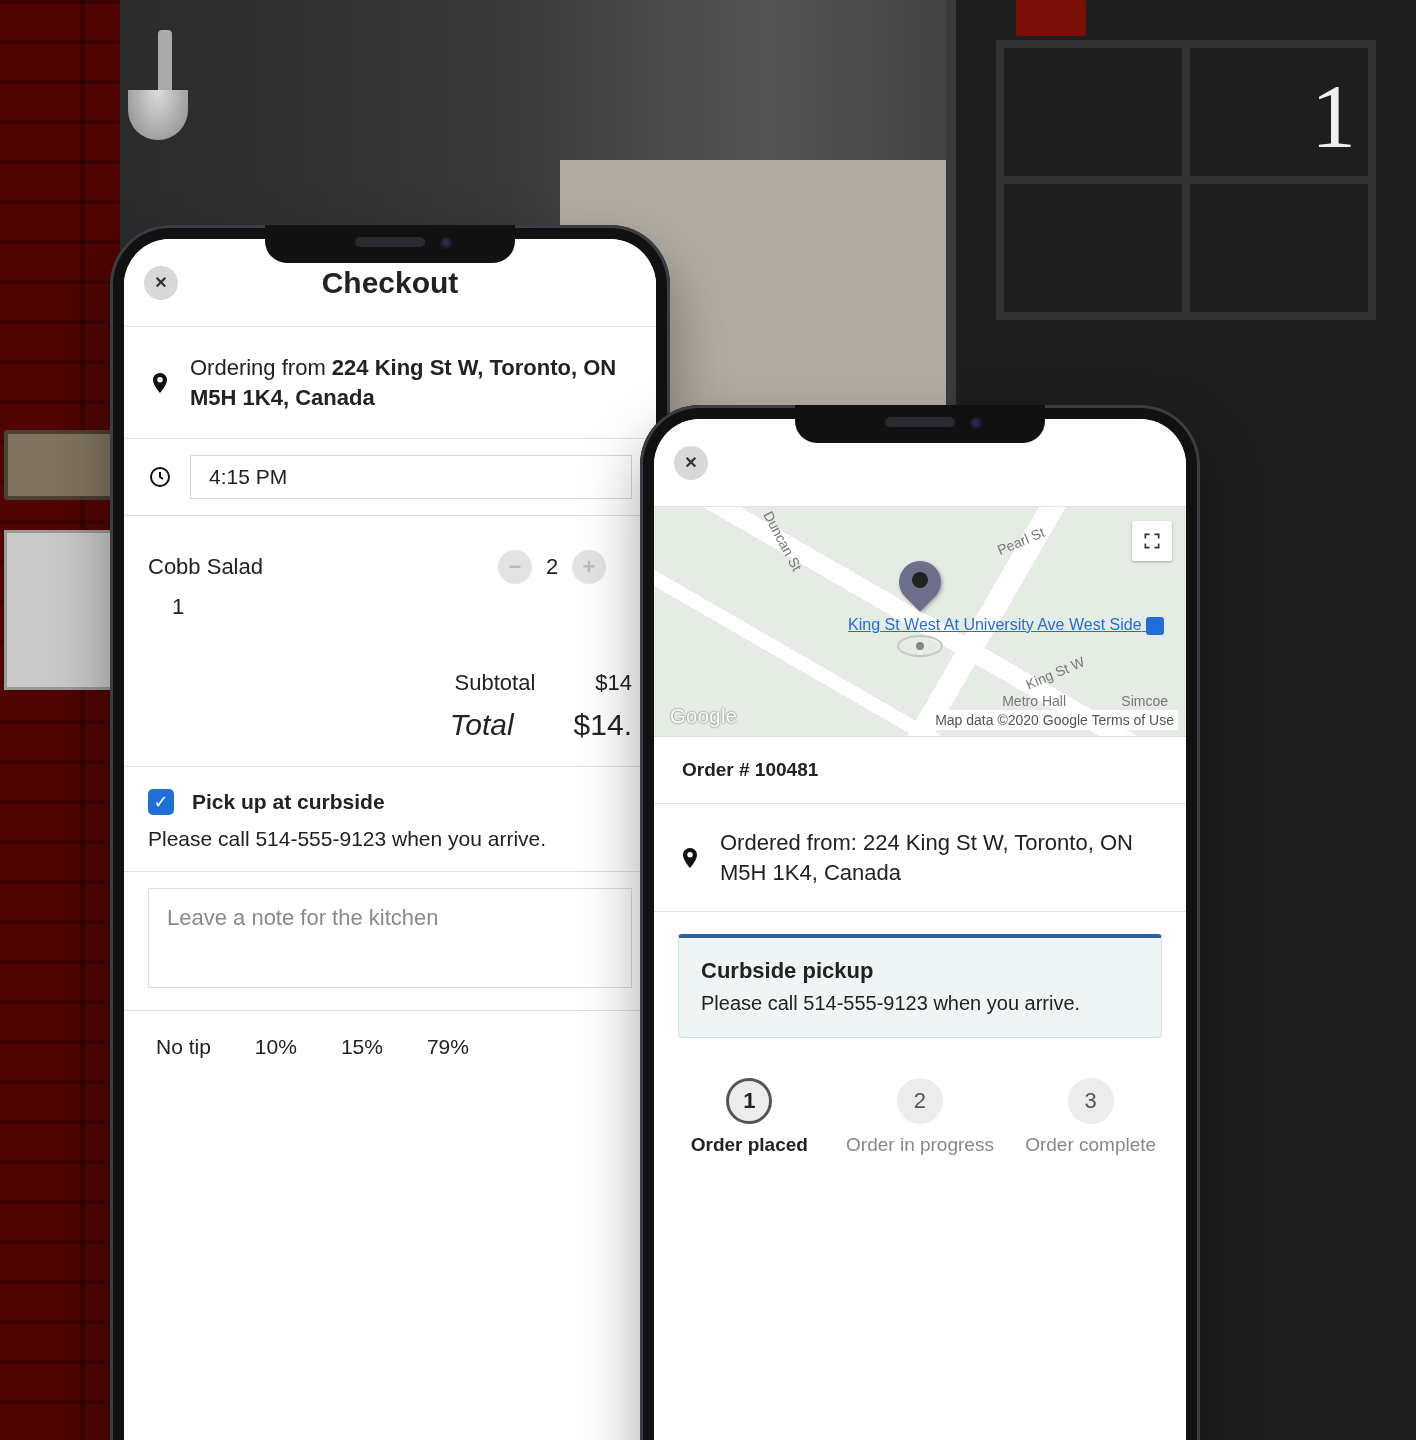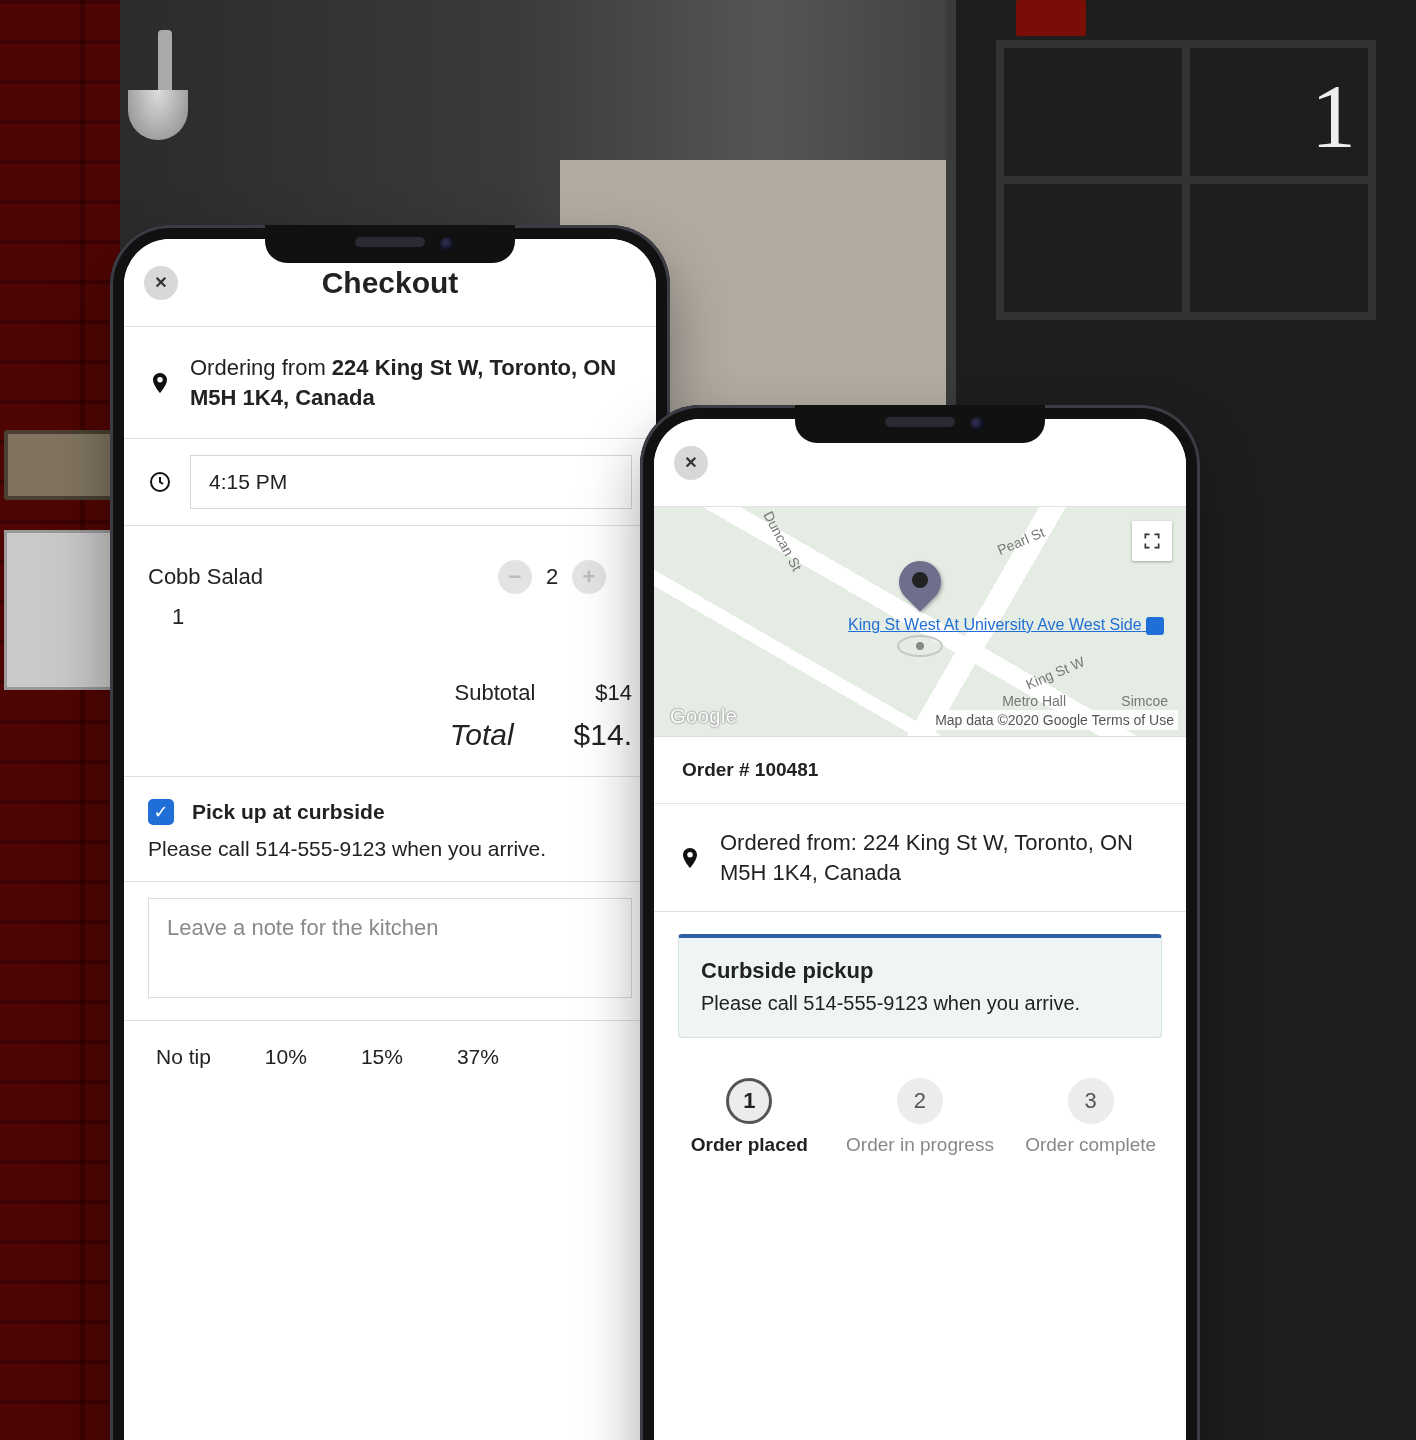--- a/index.html
+++ b/index.html
@@ -85,21 +85,21 @@
 
   .row { padding:16px 24px; display:flex; align-items:center; gap:18px; }
   .divider { border-bottom:1px solid #e0e0e0; }
 
   .pin-icon svg, .clock-icon svg { width:24px; height:24px; display:block; }
   .loc-text { font-size:22px; line-height:1.35; color:#222; }
   .loc-text .pre { font-weight:400; }
   .loc-text .addr { font-weight:700; }
 
   .time-field {
-    flex:1; height:54px; border:1px solid #d6d6d6; background:#fff;
+    flex:1; height:44px; border:1px solid #d6d6d6; background:#fff;
     display:flex; align-items:center; padding:4px 18px; font-size:21px; color:#222;
   }
 
   .item-row { display:flex; align-items:center; padding:20px 24px 6px; font-size:22px; color:#222; }
   .item-row .name { flex:1; }
   .qbtn { width:34px; height:34px; border-radius:50%; background:#e3e3e3; color:#bbb;
     display:flex; align-items:center; justify-content:center; font-size:22px; font-weight:700; }
   .qty { width:40px; text-align:center; font-size:22px; }
   .item-sub { padding:4px 24px 22px 48px; font-size:22px; color:#222; }
 
@@ -109,21 +109,21 @@
   .money-row.total .val { font-size:30px; }
 
   .check { width:26px; height:26px; border-radius:5px; background:#1f6fd6;
     display:flex; align-items:center; justify-content:center; color:#fff; font-size:18px; }
   .pickup-label { font-size:21px; font-weight:700; color:#222; }
   .helper { padding:4px 24px 20px; font-size:21px; color:#222; }
 
   .note-box { margin:16px 24px 22px; border:1px solid #dcdcdc; height:100px;
     padding:16px 18px; color:#8a8a8a; font-size:22px; }
 
-  .tip-row { display:flex; padding:18px 24px; gap:38px; font-size:21px; color:#222; border-top:1px solid #e0e0e0; }
+  .tip-row { display:flex; padding:18px 24px; gap:28px; font-size:21px; color:#222; border-top:1px solid #e0e0e0; }
   .tip-row .opt { padding:6px 8px; }
 
   
   .map {
     height:230px; position:relative; overflow:hidden;
     background:
       linear-gradient( 30deg, transparent 48%, #fff 48% 52%, transparent 52%),
       linear-gradient(120deg, transparent 58%, #fff 58% 62%, transparent 62%),
       linear-gradient( 30deg, transparent 28%, #fff 28% 31%, transparent 31%),
       #e4ece3;
@@ -257,21 +257,21 @@
     <div class="divider"></div>
 
     <div class="note-box">
       <span>Leave a note for the kitchen</span>
     </div>
 
     <div class="tip-row">
       <div class="opt">No tip</div>
       <div class="opt">10%</div>
       <div class="opt">15%</div>
-      <div class="opt">37%</div>
+      <div class="opt">79%</div>
     </div>
 
   </div>
 </div>
 
 <div class="phone phone2">
   <div class="notch"></div>
   <div class="screen">
 
     <div class="header">

